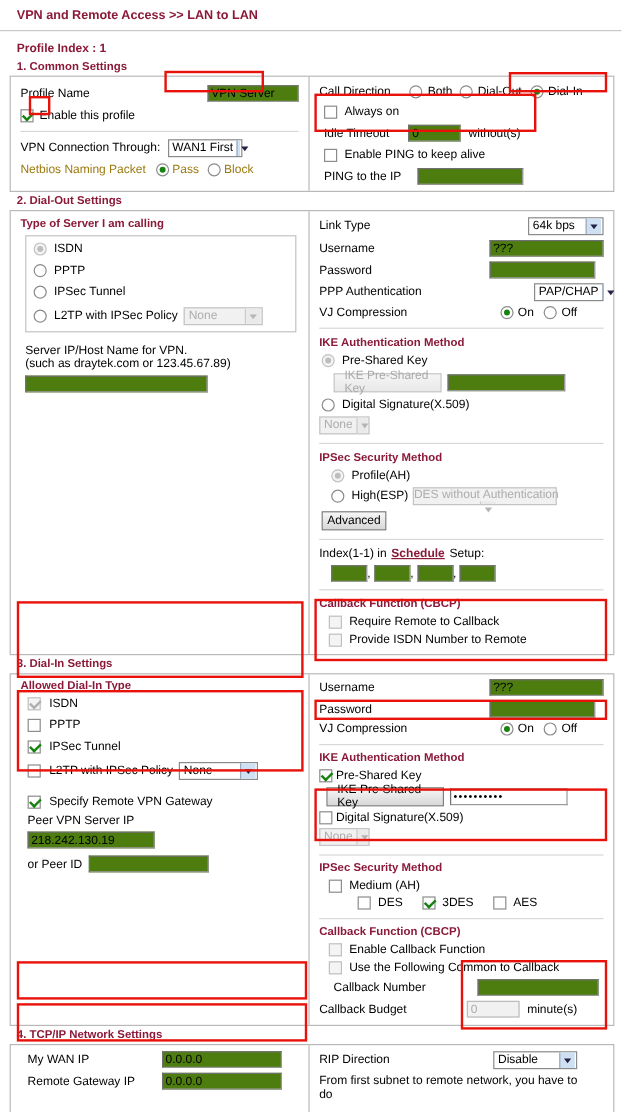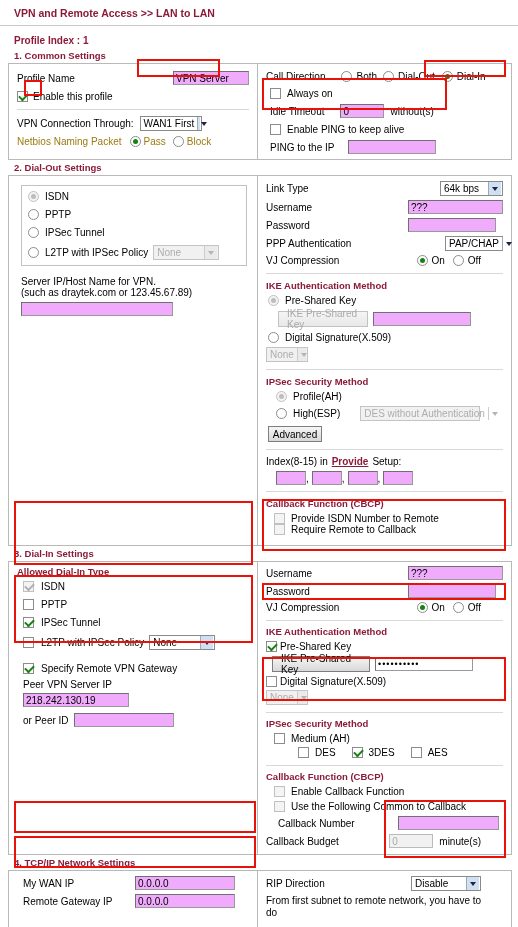--- a/index.html
+++ b/index.html
@@ -41,21 +41,21 @@
   .pad { padding: 6px 8px; }
 
   .fl { display:flex; align-items:center; }
   .lbl { font-size:10px; color:#000; }
   .sp { flex:1; }
 
   input[type=text], .tbox {
     font-family:"Liberation Sans", sans-serif;
     font-size:10px; height:14px; line-height:12px;
     border:1px solid #999; border-top-color:#707070; border-left-color:#707070;
-    background:#f0abfc; padding:0 2px; color:#000;
+    background:#4d7c0f; padding:0 2px; color:#000;
   }
   .tbox.dis { background:#f1f1f1; color:#aaa; border-color:#bbb; }
   .sel {
     display:inline-flex; align-items:center; justify-content:space-between;
     font-size:10px; height:15px; border:1px solid #8a8a8a;
     background:#fff; padding:0 1px 0 3px; color:#000; white-space:nowrap;
   }
   .sel .arw {
     display:inline-block; width:13px; height:13px; margin-left:3px;
     background:#cfe0f2; border-left:1px solid #9ab; position:relative;
@@ -181,20 +181,21 @@
     </div>
   </div>
 </div>
 
 <div class="sect-title">2. Dial-Out Settings</div>
 <div class="panel">
   <div class="row2">
 
     <div class="colL" style="min-height:312px;">
       <div class="pad" style="padding:5px 8px 5px 8px;">
+        <div class="grp-title">Type of Server I am calling</div>
         <div class="box" style="margin-left:4px;">
           <div class="fl" style="margin-bottom:7px;">
             <span class="rb dis on"></span>
             <span class="lbl" style="margin-left:6px;">ISDN</span>
           </div>
           <div class="fl" style="margin-bottom:7px;">
             <span class="rb"></span>
             <span class="lbl" style="margin-left:6px;">PPTP</span>
           </div>
           <div class="fl" style="margin-bottom:7px;">
@@ -280,56 +281,56 @@
         <div class="hr" style="margin:7px 0 6px 0;"></div>
 
         <div class="grp-title">IPSec Security Method</div>
         <div class="fl" style="margin-bottom:4px;">
           <span class="rb dis on" style="margin-left:10px;"></span>
           <span class="lbl" style="margin-left:6px;">Profile(AH)</span>
         </div>
         <div class="fl" style="margin-bottom:5px;">
           <span class="rb" style="margin-left:10px;"></span>
           <span class="lbl" style="margin-left:6px;">High(ESP)</span>
-          <span class="sel dis" style="width:120px; margin-left:20px;">
+          <span class="sel dis" style="width:120px; margin-left:4px;flex-direction:column;">
             <span>DES without Authentication</span>
               <span class="arw"></span>
           </span>
         </div>
         <div class="fl">
           <span class="btn block" style="width:54px; margin-left:2px;">Advanced</span>
         </div>
 
         <div class="hr" style="margin:7px 0 6px 0;"></div>
 
         <div class="fl" style="margin-bottom:4px;">
-          <span class="lbl">Index(8-15) in</span>
-          <span class="lbl ul" style="margin:0 4px;">Provide</span>
+          <span class="lbl">Index(1-1) in</span>
+          <span class="lbl ul" style="margin:0 4px;">Schedule</span>
           <span class="lbl">Setup:</span>
         </div>
         <div class="fl" style="margin-bottom:6px;">
           <input type="text" class="tbox" style="width: 30px; margin-left: 10px;" value="">
             <span class="lbl">,</span>
           <input type="text" class="tbox" style="width: 30px; margin-left: 3px;" value="">
             <span class="lbl">,</span>
           <input type="text" class="tbox" style="width: 30px; margin-left: 3px;" value="">
             <span class="lbl">,</span>
           <input type="text" class="tbox" style="width: 30px; margin-left: 3px;" value="">
         </div>
 
         <div class="hr" style="margin:6px 0 6px 0;"></div>
 
         <div class="grp-title">Callback Function (CBCP)</div>
+        <div class="fl" style="margin-bottom:4px;">
+          <span class="cb dis" style="margin-left:8px;"></span>
+          <span class="lbl" style="margin-left:6px;">Require Remote to Callback</span>
+        </div>
         <div class="fl">
           <span class="cb dis" style="margin-left:8px;"></span>
           <span class="lbl" style="margin-left:6px;">Provide ISDN Number to Remote</span>
-        </div>
-        <div class="fl" style="margin-bottom:4px;">
-          <span class="cb dis" style="margin-left:8px;"></span>
-          <span class="lbl" style="margin-left:6px;">Require Remote to Callback</span>
         </div>
       </div>
     </div>
   </div>
 </div>
 
 <div class="sect-title">3. Dial-In Settings</div>
 <div class="panel">
   <div class="row2">
 

